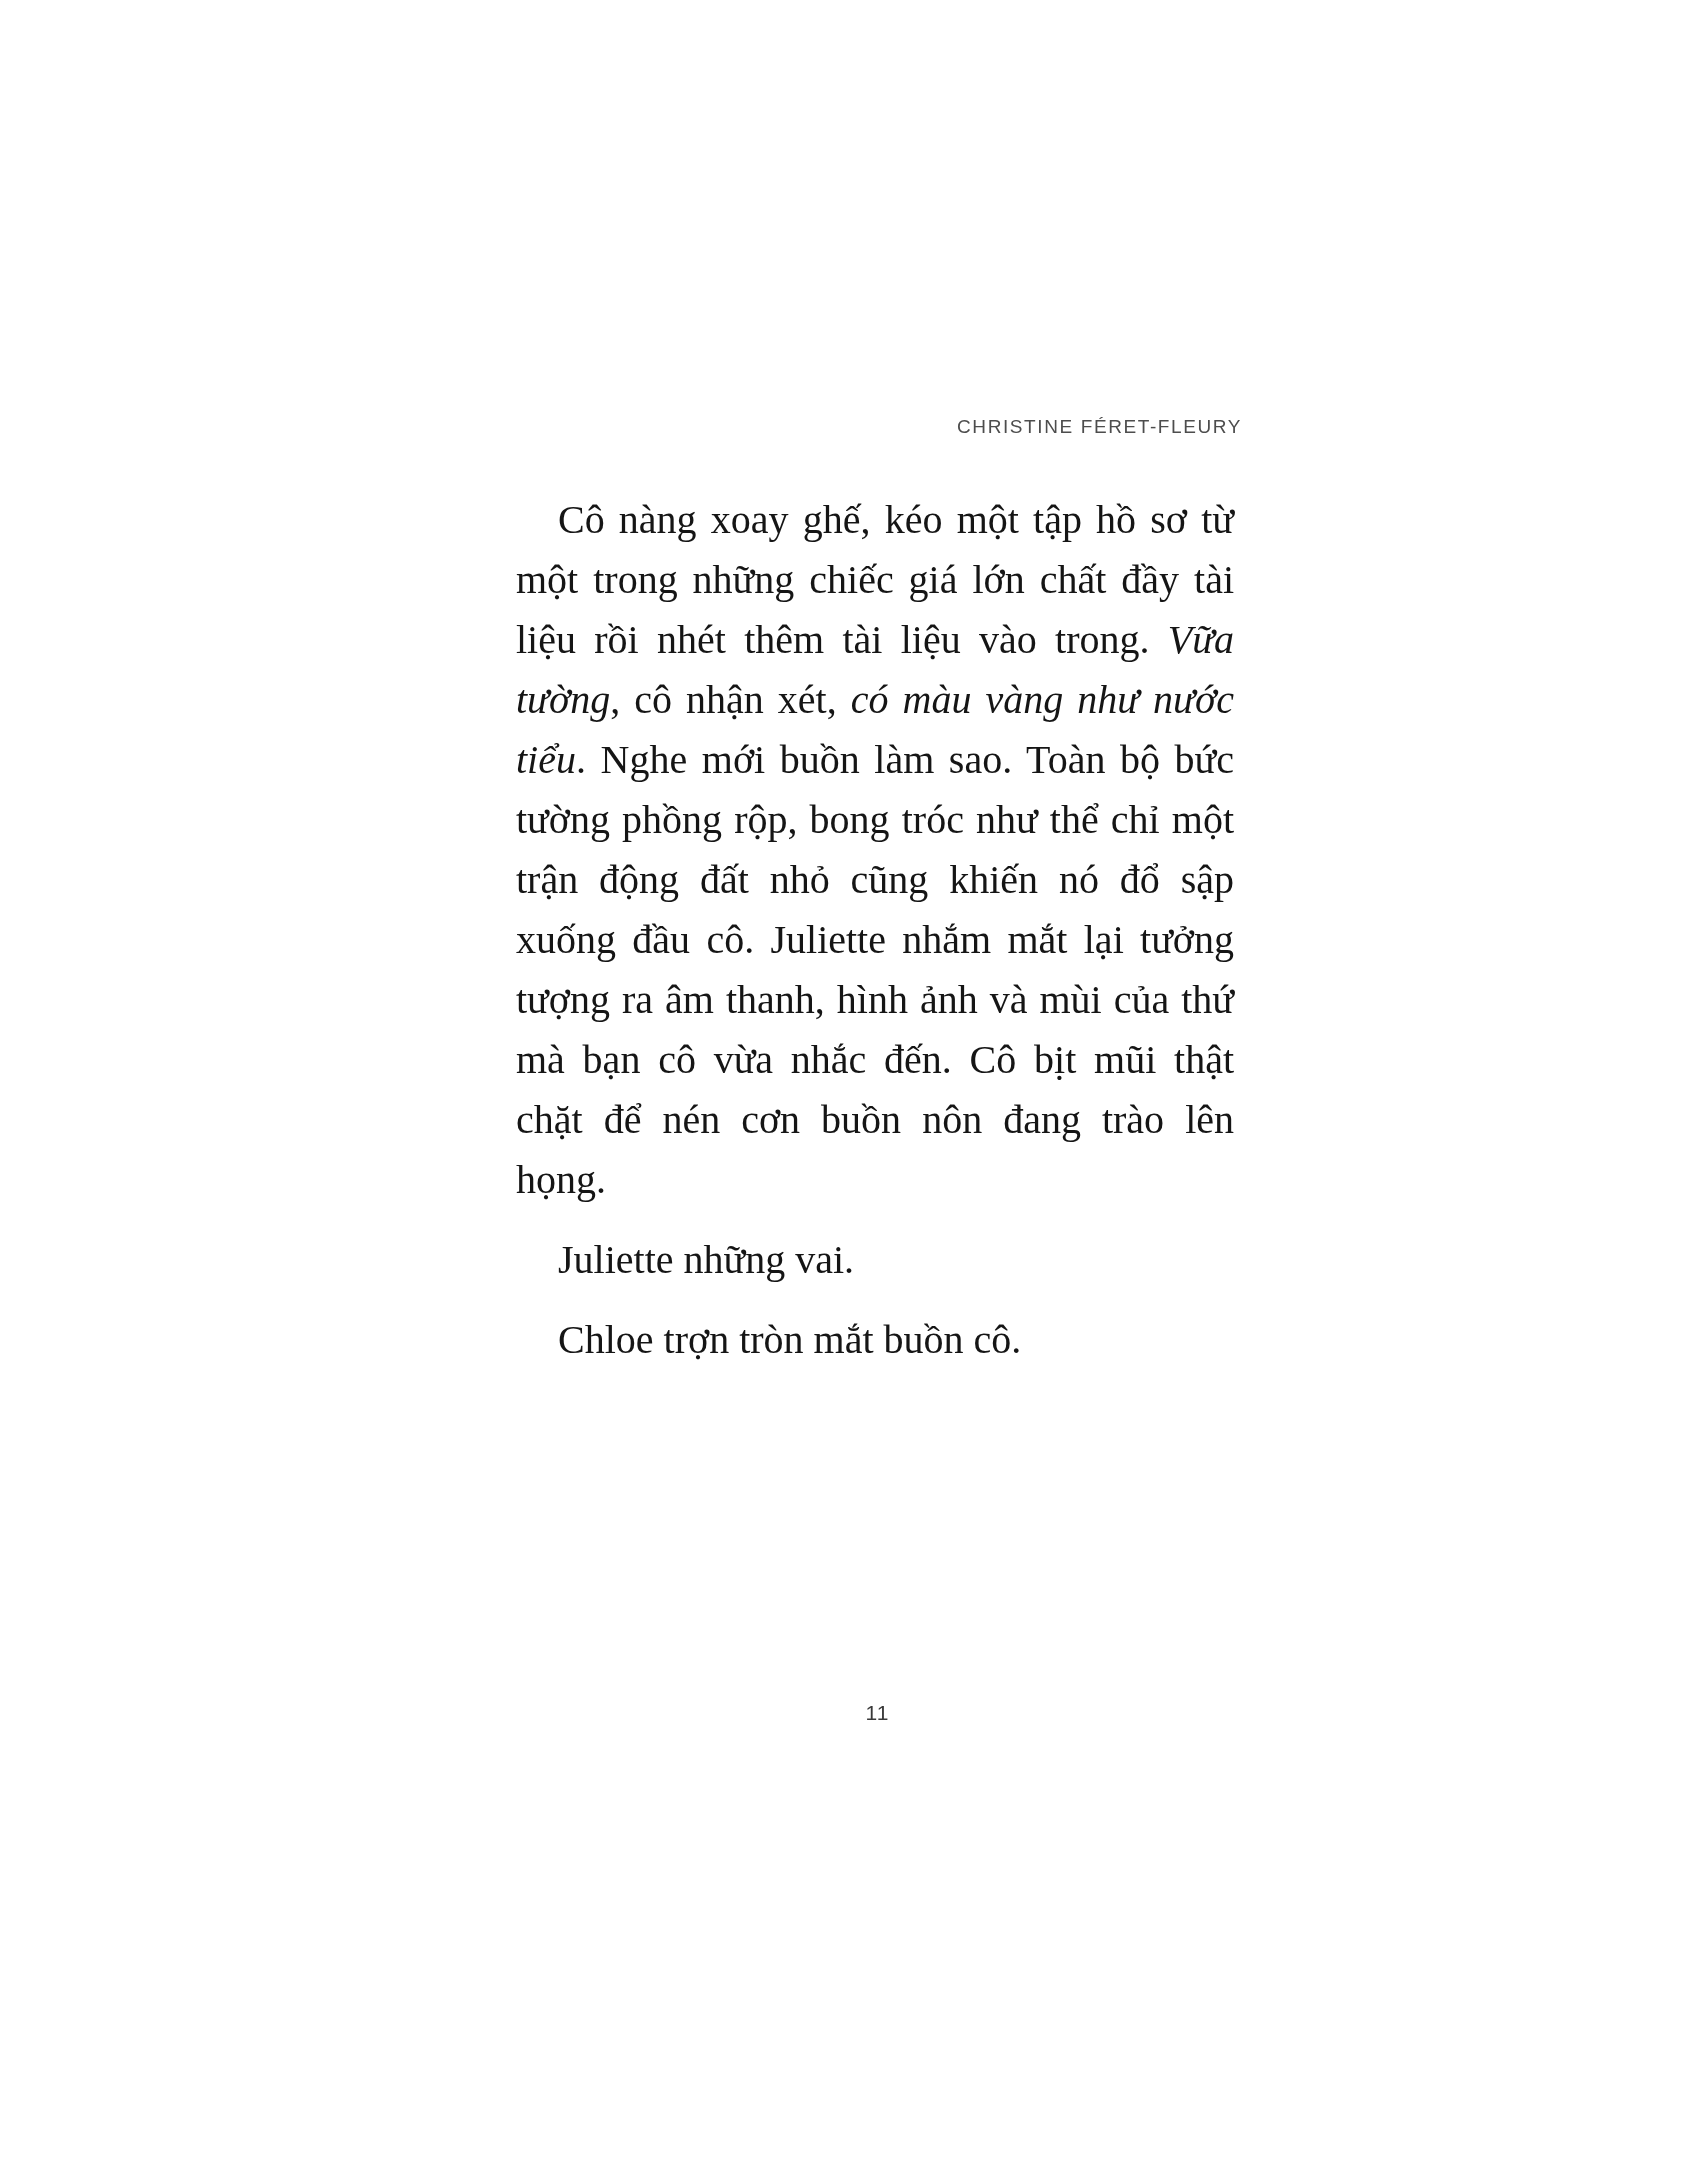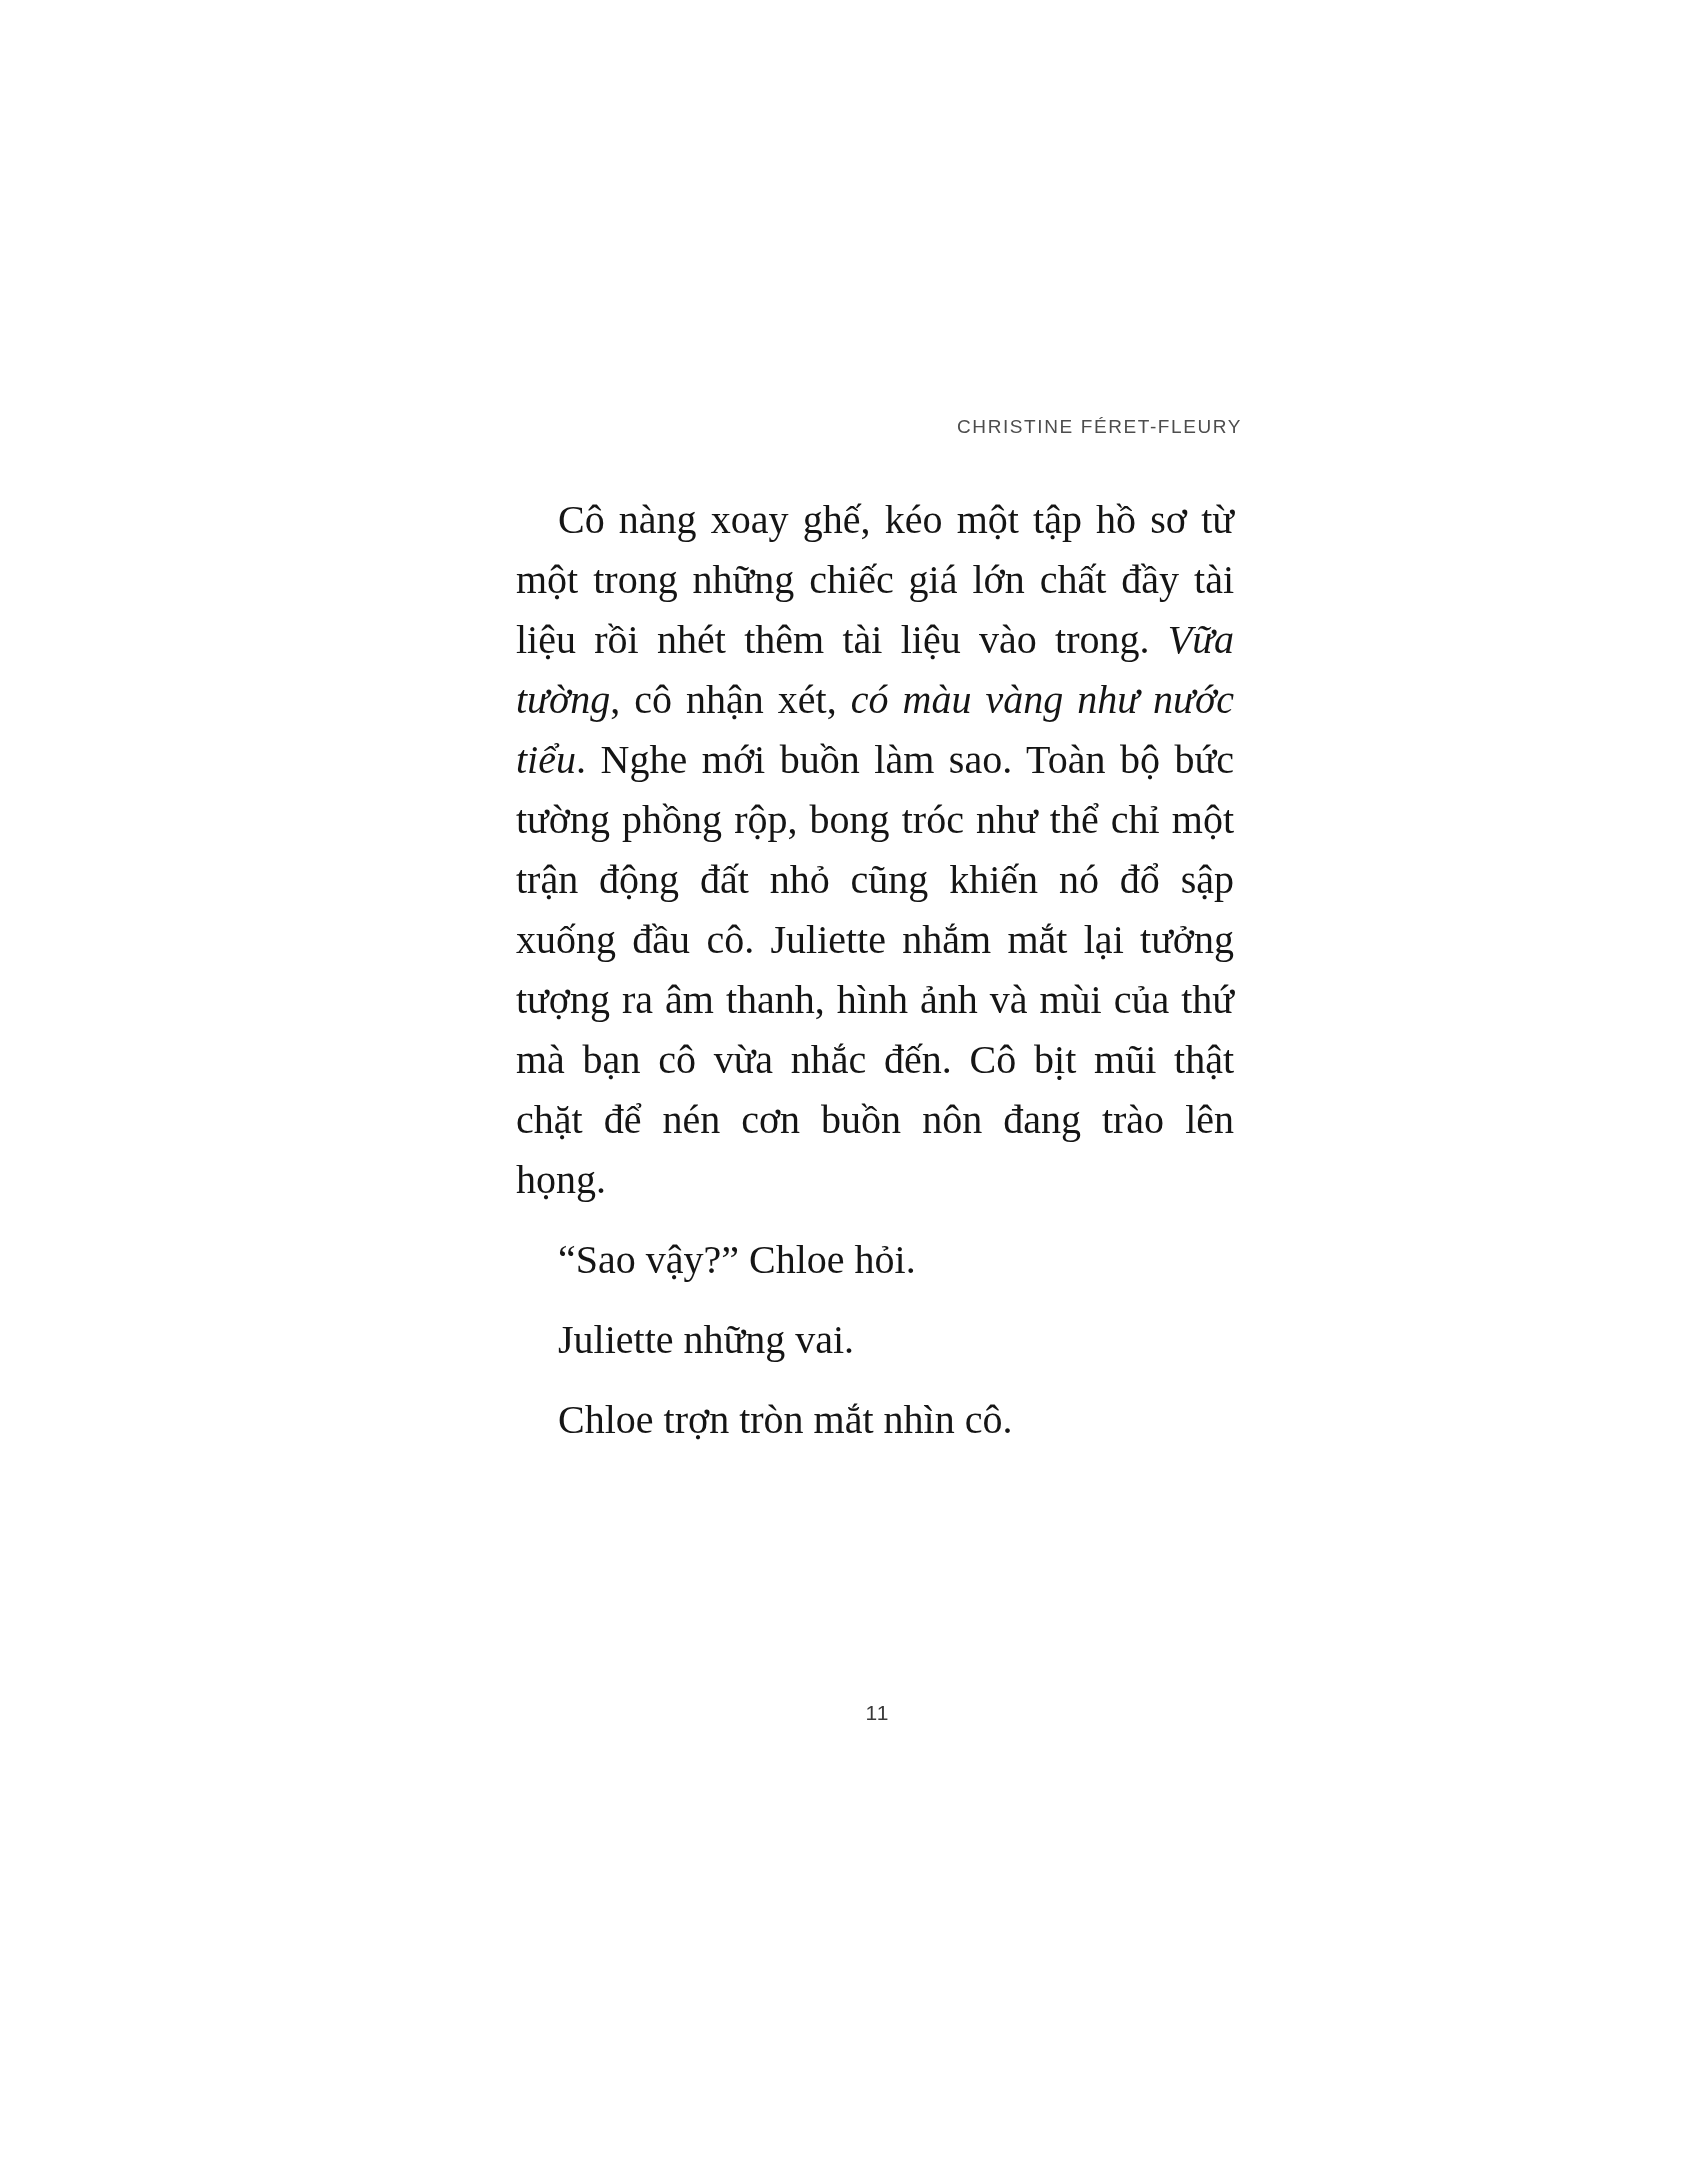--- a/index.html
+++ b/index.html
@@ -71,21 +71,20 @@
 </style>
 </head>
 <body>
 
 <div class="page">
 
   <div class="running-head">CHRISTINE FÉRET-FLEURY</div>
 
   <div class="text-block">
       <p class="body-par"><span>Cô nàng xoay ghế, kéo một tập hồ sơ từ một trong những chiếc giá lớn chất đầy tài liệu rồi nhét thêm tài liệu vào trong. </span><em>Vữa tường</em><span>, cô nhận xét, </span><em>có màu vàng như nước tiểu</em><span>. Nghe mới buồn làm sao. Toàn bộ bức tường phồng rộp, bong tróc như thể chỉ một trận động đất nhỏ cũng khiến nó đổ sập xuống đầu cô. Juliette nhắm mắt lại tưởng tượng ra âm thanh, hình ảnh và mùi của thứ mà bạn cô vừa nhắc đến. Cô bịt mũi thật chặt để nén cơn buồn nôn đang trào lên họng.</span></p>
-      <p class="body-par short"><span>“Sao vậy?” Chloe hỏi.</span></p>
       <p class="body-par short"><span>Juliette những vai.</span></p>
-      <p class="body-par short"><span>Chloe trợn tròn mắt nhìn cô.</span></p>
+      <p class="body-par short"><span>Chloe trợn tròn mắt buồn cô.</span></p>
     </div>
 
   <div class="folio">11</div>
 
 </div>
 
 
 </body></html>

